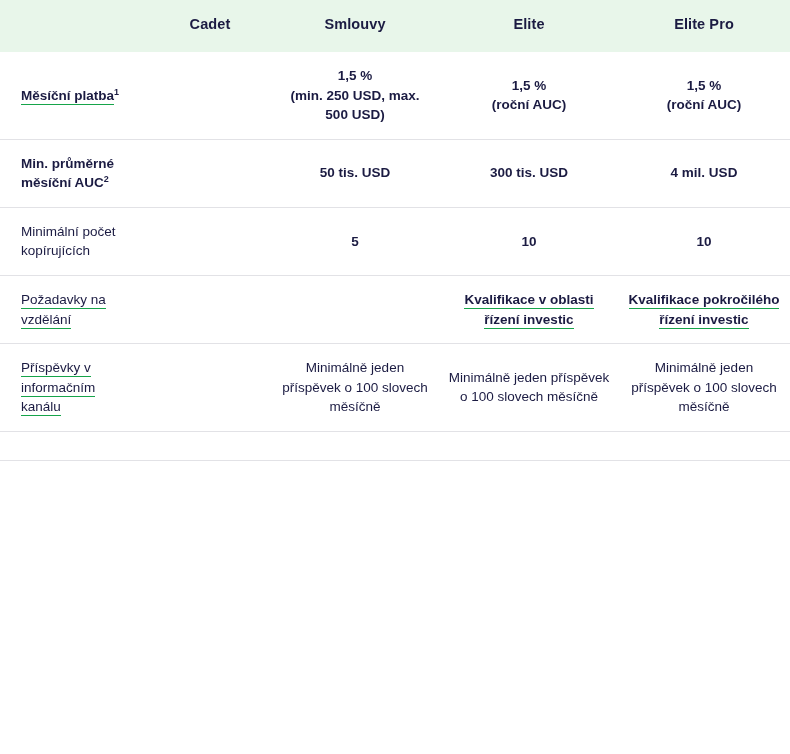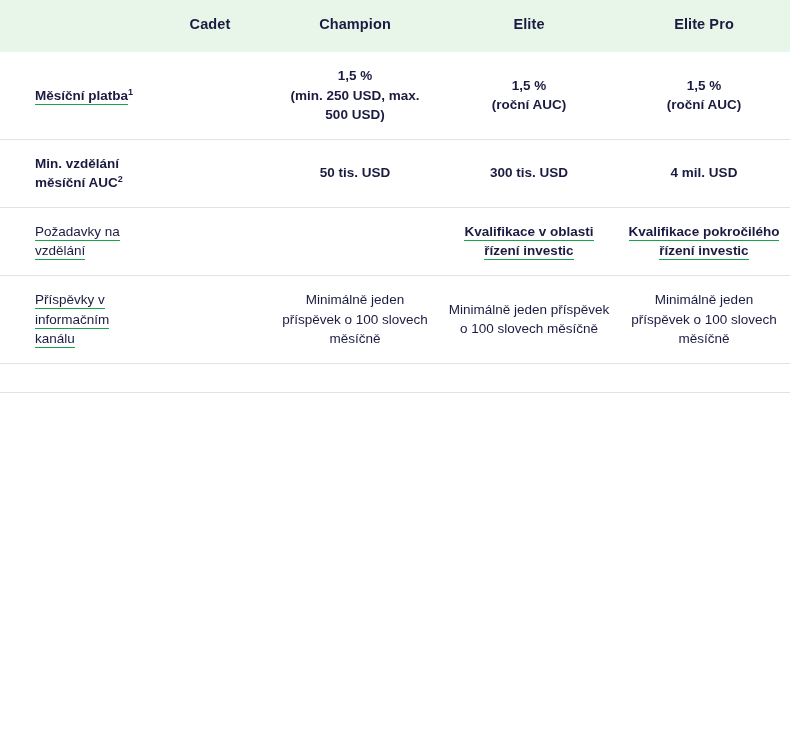--- a/index.html
+++ b/index.html
@@ -54,21 +54,21 @@
 
   td {
     vertical-align: middle;
     font-size: 13.5px;
     line-height: 1.45;
     color: #1b1b42;
     padding: 14px 8px;
   }
 
   td.label {
-    padding-left: 35px;
+    padding-left: 21px;
     padding-right: 12px;
     text-align: left;
   }
   td.val {
     text-align: center;
   }
 
   .bold { font-weight: bold; }
   .normal { font-weight: normal; }
 
@@ -111,43 +111,52 @@
     <col class="c-label">
     <col class="c-cadet">
     <col class="c-champion">
     <col class="c-elite">
     <col class="c-elitepro">
   </colgroup>
   <thead>
     <tr>
       <th class="head-empty"></th>
       <th>Cadet</th>
-      <th>Champion</th>
+      <th>Smlouvy</th>
       <th>Elite</th>
       <th>Elite Pro</th>
     </tr>
   </thead>
   <tbody id="tbody">
       <tr>
         <td class="label bold"><a class="lnk bold" href="#">Měsíční platba</a><sup>1</sup></td>
         <td class="val bold">
           <span class="empty-cell"></span>
         </td>
         <td class="val bold"><span>1,5 %<br>(min. 250 USD, max. 500 USD)</span></td>
         <td class="val bold"><span>1,5 %<br>(roční AUC)</span></td>
         <td class="val bold"><span>1,5 %<br>(roční AUC)</span></td>
       </tr>
       <tr>
-        <td class="label bold"><span>Min. vzdělání měsíční AUC</span><sup>2</sup></td>
+        <td class="label bold"><span>Min. průměrné měsíční AUC</span><sup>2</sup></td>
         <td class="val bold">
           <span class="empty-cell"></span>
         </td>
         <td class="val bold"><span>50 tis. USD</span></td>
         <td class="val bold"><span>300 tis. USD</span></td>
         <td class="val bold"><span>4 mil. USD</span></td>
+      </tr>
+      <tr>
+        <td class="label normal"><span>Minimální počet kopírujících</span></td>
+        <td class="val bold">
+          <span class="empty-cell"></span>
+        </td>
+        <td class="val bold"><span>5</span></td>
+        <td class="val bold"><span>10</span></td>
+        <td class="val bold"><span>10</span></td>
       </tr>
       <tr>
         <td class="label normal"><a class="lnk" href="#">Požadavky na vzdělání</a></td>
         <td class="val bold">
           <span class="empty-cell"></span>
         </td>
         <td class="val bold">
           <span class="empty-cell"></span>
         </td>
         <td class="val bold"><a class="lnk bold" href="#">Kvalifikace v oblasti řízení investic</a></td>

